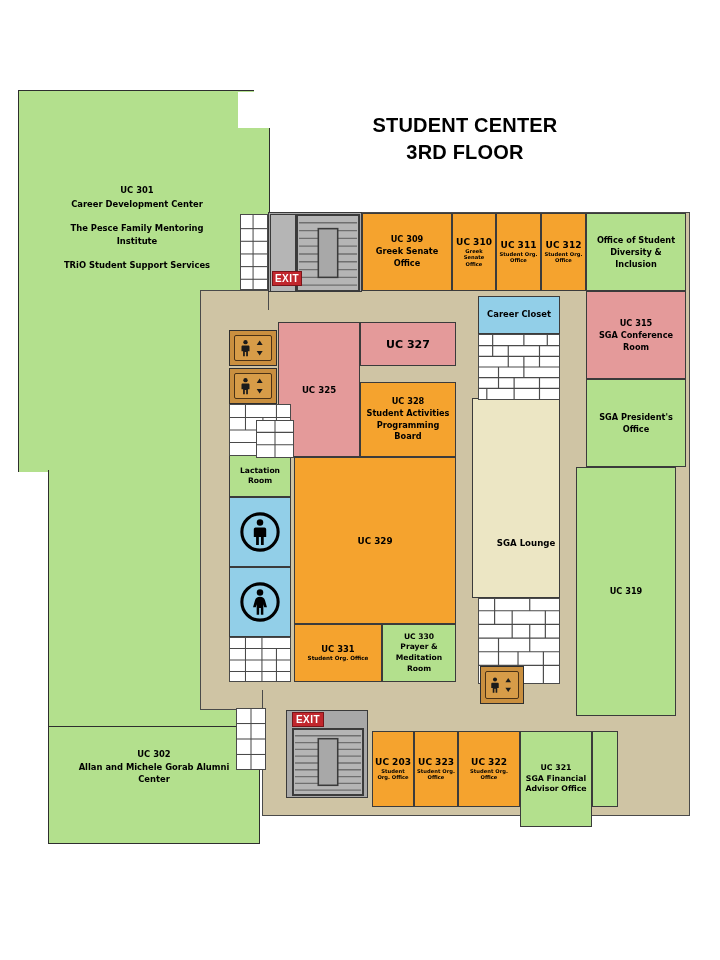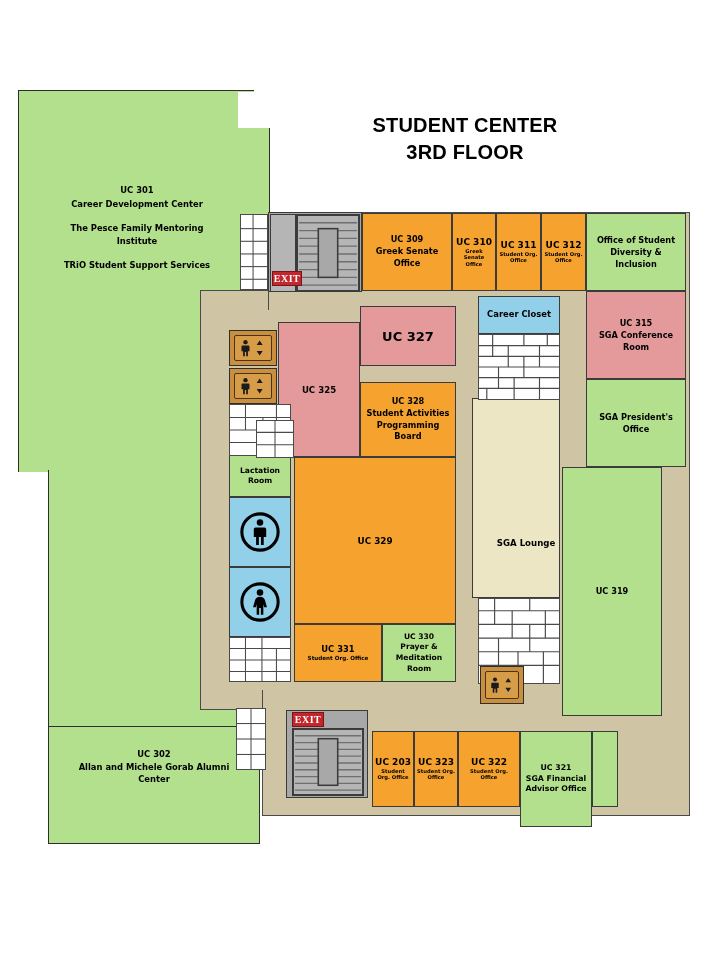--- a/index.html
+++ b/index.html
@@ -72,21 +72,21 @@
     position:absolute;
     background:#b5b5b5;
     border:1.4px solid #3a3a3a;
     box-sizing:border-box;
   }
   .exit-sign {
     position:absolute;
     background:#c1272d;
     border:1px solid #7a1419;
     color:#fff;
-    font-family:Liberation Serif, serif;
+    font-family:Liberation Sans, sans-serif;
     font-weight:bold;
     font-size:10px;
     letter-spacing:0.5px;
     display:flex; align-items:center; justify-content:center;
     box-sizing:border-box;
   }
   .tile {
     position:absolute;
     background:#ffffff;
     border:1.4px solid #4a4a4a;
@@ -188,31 +188,31 @@
     <div class="lbl">
       <span>UC 315</span><br>
       <span>SGA Conference Room</span>
     </div>
   </div>
 
   <div class="rm green" style="left:586px; top:379px; width:100px; height:88px; font-size:8.2px; line-height:1.5;">
     <div class="lbl">SGA President's Office</div>
   </div>
 
-  <div class="rm green" style="left:562px; top:467px; width:100px; height:249px; font-size:8.2px; line-height:1.5;">
+  <div class="rm green" style="left:576px; top:467px; width:100px; height:249px; font-size:8.2px; line-height:1.5;">
     <div class="lbl">
       <span>UC 319</span><br>
     </div>
   </div>
 
   <div class="rm pink" style="left:278px; top:322px; width:82px; height:135px; font-size:8.6px;">
     <div class="lbl">UC 325</div>
   </div>
 
-  <div class="rm pink" style="left:360px; top:306px; width:96px; height:60px; font-size:13px;">
+  <div class="rm pink" style="left:360px; top:322px; width:96px; height:44px; font-size:11px;">
     <div class="lbl">UC 327</div>
   </div>
 
   <div class="rm orange" style="left:360px; top:382px; width:96px; height:75px; font-size:8.2px; line-height:1.45;">
     <div class="lbl">
       <span>UC 328</span><br>
       <span>Student Activities Programming Board</span>
     </div>
   </div>
 

